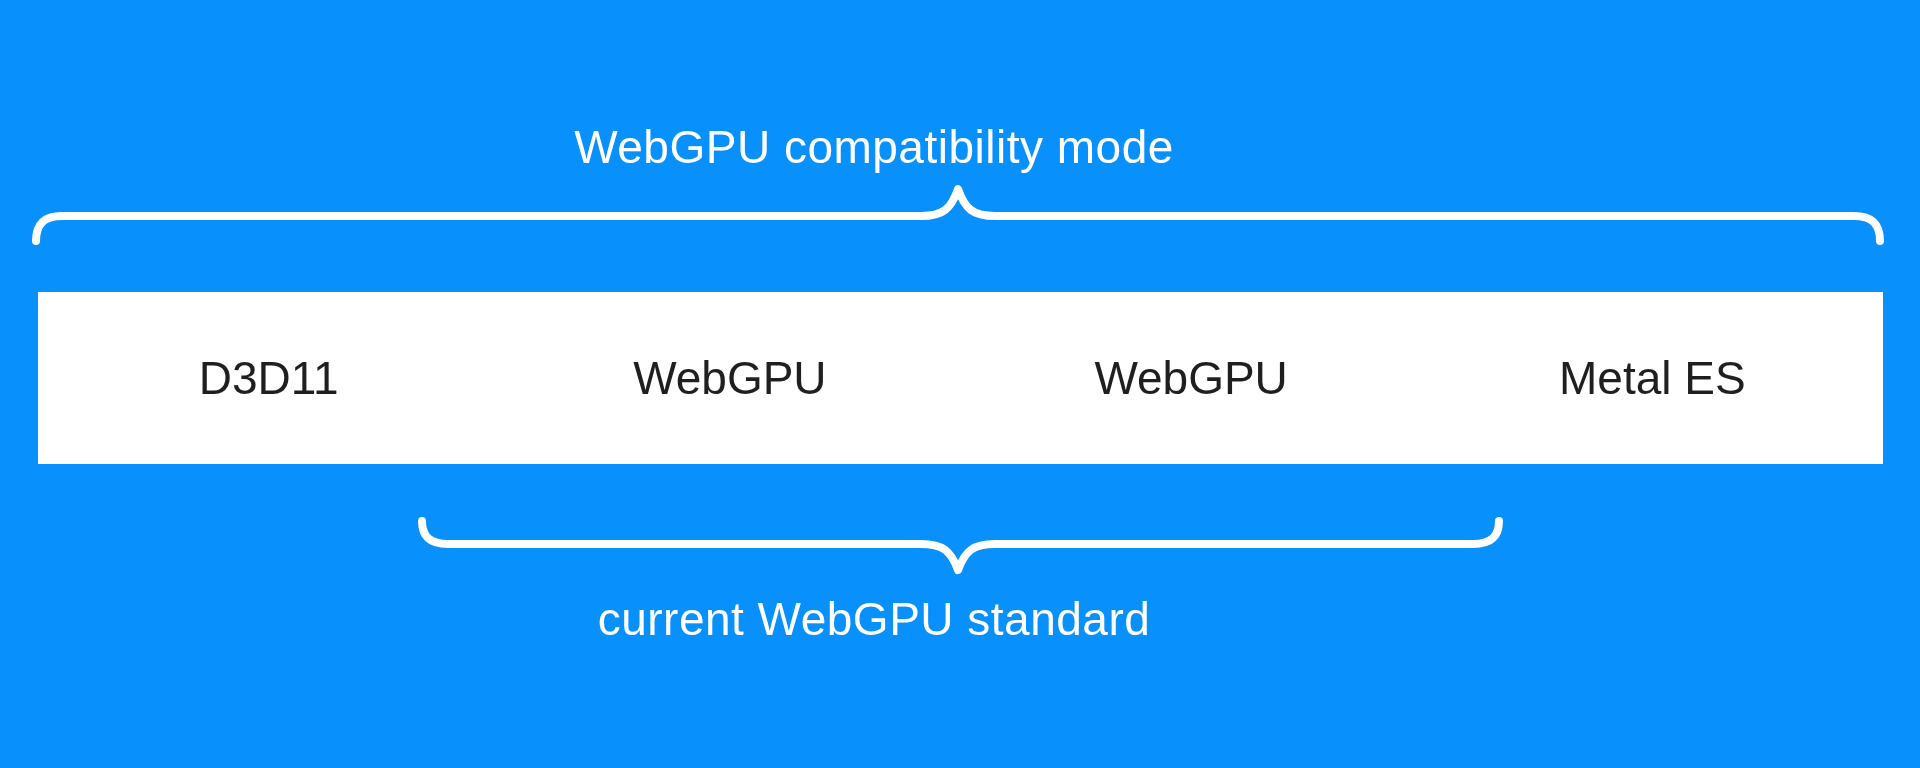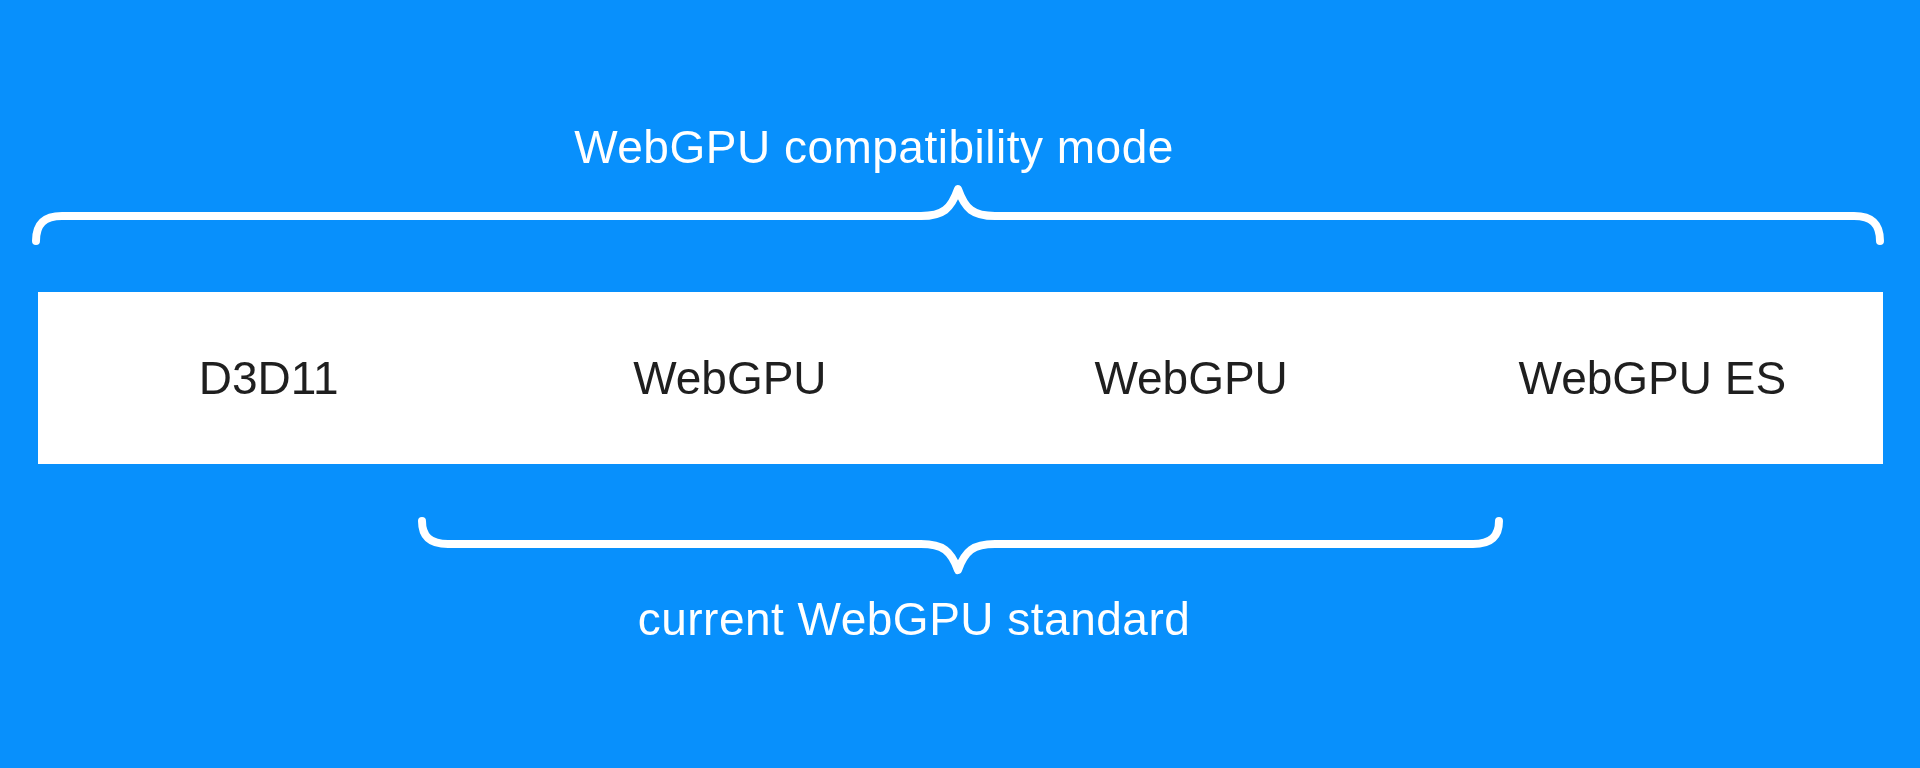--- a/index.html
+++ b/index.html
@@ -23,21 +23,21 @@
   .group-label{
     position:absolute;left:0;width:1748px;
     text-align:center;
     color:var(--line);
     font-size:46px;
     line-height:55px;
     letter-spacing:0.5px;
     white-space:nowrap;
   }
   .group-label.top{top:120px;}
-  .group-label.bottom{top:592px;padding-left:40px;}
+  .group-label.bottom{top:592px;}
   .braces{
     position:absolute;left:0;top:0;
     width:1920px;height:768px;
     color:var(--line);
     pointer-events:none;
   }
   .braces path{
     fill:none;
     stroke:currentColor;
     stroke-width:8;
@@ -82,18 +82,18 @@
              C 943 544 951 551 958 570
              C 965 551 973 544 995 544
              L 1473 544
              C 1491 544 1499 536 1499 521"></path>
   </svg>
 
   <div class="boxes">
     <div class="box">D3D11</div>
     <div class="box">WebGPU</div>
     <div class="box">WebGPU</div>
-    <div class="box">WebGPU ES</div>
+    <div class="box">Metal ES</div>
   </div>
 
   <div class="group-label bottom">current WebGPU standard</div>
 
 </div>
 
 </body></html>

